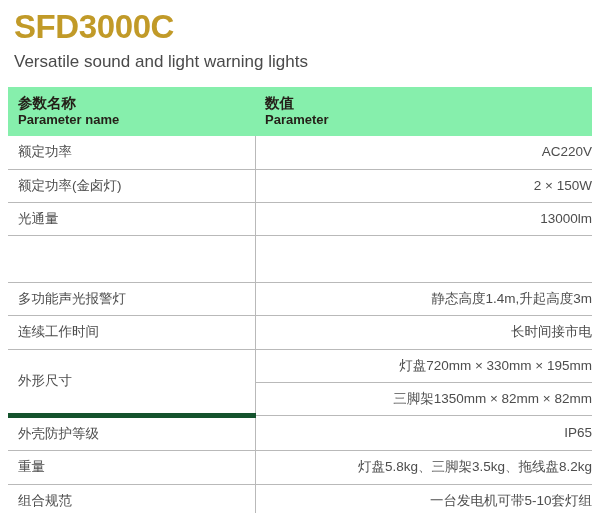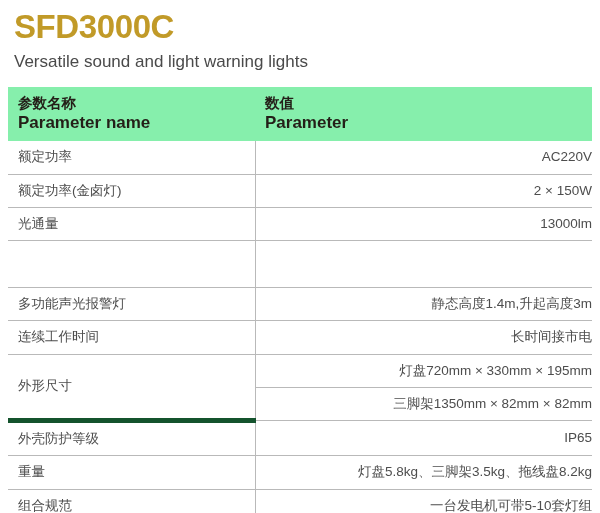--- a/index.html
+++ b/index.html
@@ -75,21 +75,21 @@
     border: 0;
   }
   .hdr-cn {
     display: block;
     font-size: 14.5px;
     font-weight: bold;
     line-height: 1.25;
   }
   .hdr-en {
     display: block;
-    font-size: 17px;
+    font-size: 13px;
     font-weight: bold;
     line-height: 1.25;
   }
 
   .spec-table tbody td {
     border-bottom: 1px solid #b9b9b9;
     border-right: 1px solid #b9b9b9;
     padding: 6px 0 6px 10px;
     vertical-align: middle;
     color: #4d4d4d;

